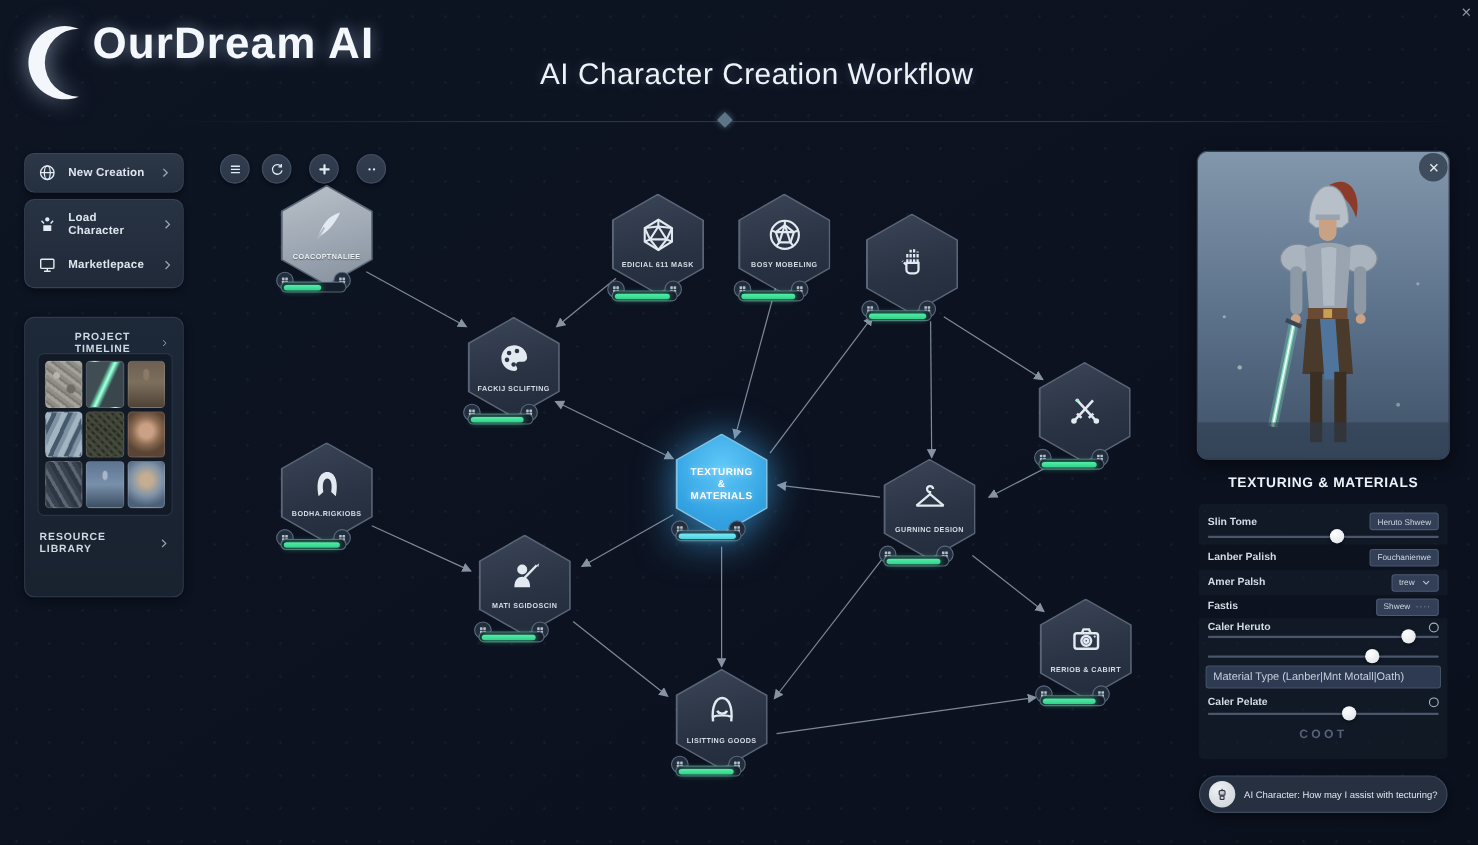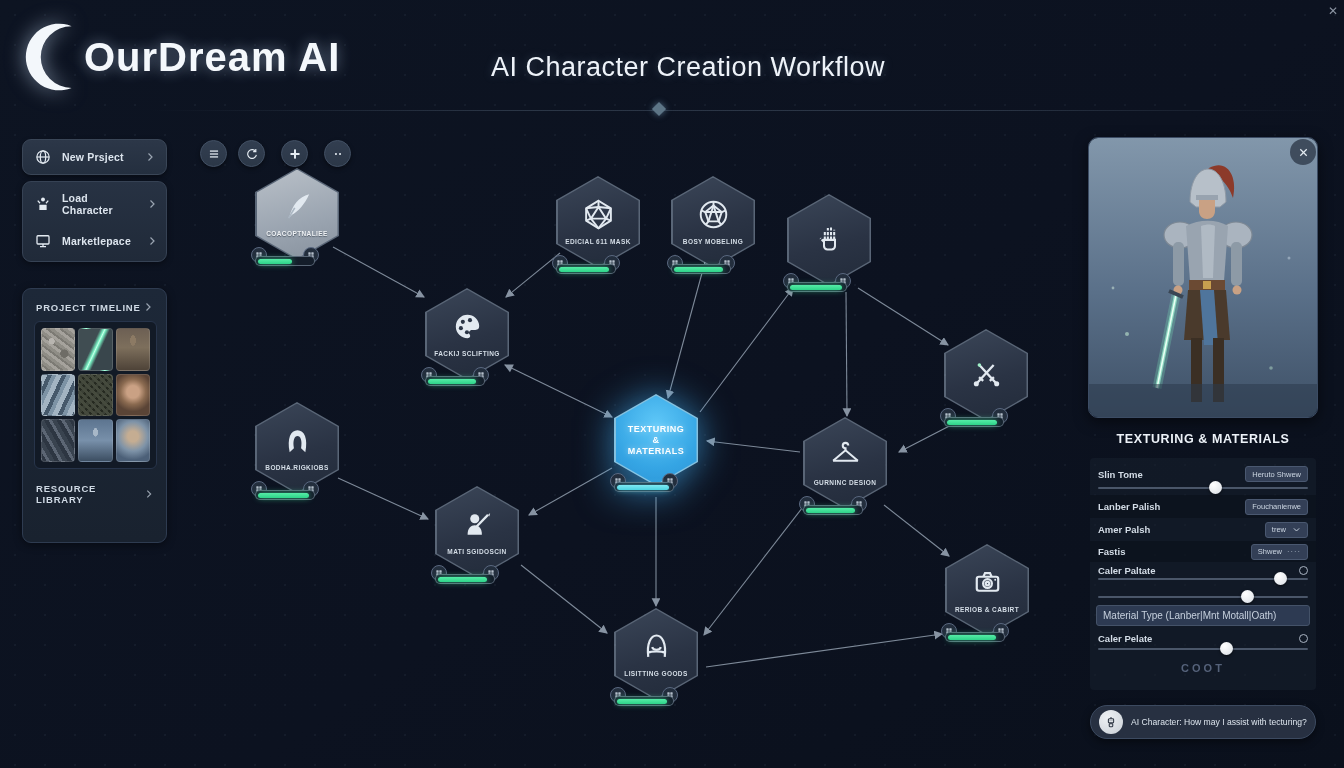--- a/index.html
+++ b/index.html
@@ -6,21 +6,21 @@
   html,body { background:#080d16; }
   #app{
     position:relative; width:1344px; height:768px; overflow:hidden;
     background:
       radial-gradient(rgba(130,150,175,.07) 1px, transparent 1.4px),
       linear-gradient(145deg,#0d1422 0%, #0c1220 55%, #0a101c 100%);
     background-size: 30px 30px, cover;
     font-family:"Liberation Sans", sans-serif; color:#dfe7ee;
   }
   
-  .logo{ position:absolute; left:18px; top:18px; display:flex; align-items:center; gap:2px; }
+  .logo{ position:absolute; left:18px; top:18px; display:flex; gap:2px; }
   .logo svg{ width:78px; height:78px; filter:drop-shadow(0 0 10px rgba(210,230,255,.55)); }
   .logo-text{ font-size:40px; font-weight:600; letter-spacing:1px; color:#f4f8fc;
     text-shadow:0 0 14px rgba(200,225,255,.45); margin-left:-14px; }
   .page-title{ position:absolute; left:0; right:0; top:52px; text-align:center;
     font-size:27px; font-weight:400; color:#eef3f9; letter-spacing:.5px;
     text-shadow:0 0 10px rgba(180,210,240,.25);margin-left:32px;}
   .header-sep{ position:absolute; left:150px; right:10px; top:110px; height:1px;
     background:linear-gradient(90deg, rgba(255,255,255,0), rgba(150,175,200,.22) 30%, rgba(150,175,200,.22) 70%, rgba(255,255,255,0)); }
   .header-diamond{ position:absolute; left:654px; top:104px; width:10px; height:10px;
     background:#5d7586; transform:rotate(45deg); box-shadow:0 0 6px rgba(120,160,190,.6); }
@@ -32,21 +32,21 @@
     box-shadow:0 2px 5px rgba(0,0,0,.4);}
   .side-group{ position:absolute; left:22px; top:181px; width:145px; height:81px; border-radius:9px;
     background:linear-gradient(180deg,#273243,#202a39); border:1px solid #364254; box-shadow:0 2px 6px rgba(0,0,0,.4);}
   .group-row{ position:absolute; left:0; width:145px; height:36px; display:flex; align-items:center; gap:9px; padding:0 10px; cursor:pointer;}
   .side-icon{ width:20px; height:20px; flex:0 0 20px; display:flex; align-items:center; justify-content:center;}
   .side-icon svg{ width:18px; height:18px;}
   .side-label{ font-size:10.5px; color:#dde5ee; flex:1; font-weight:600; letter-spacing:.2px;}
   .chev{ width:12px; height:12px; opacity:.8;}
   .panel{ position:absolute; left:22px; top:288px; width:145px; height:255px; border-radius:9px;
     background:linear-gradient(180deg,#1d2838,#19222f); border:1px solid #2e3b50; box-shadow:0 2px 8px rgba(0,0,0,.45);}
-  .panel-head{ display:flex; align-items:center; justify-content:space-between; padding:12px 12px 6px 13px;}
+  .panel-head{ display:flex; align-items:center; justify-content:space-between; padding:12px 12px 6px 13px;margin-left:32px;}
   .panel-title{ font-size:9.5px; font-weight:700; letter-spacing:.8px; color:#cfd9e4;}
   .thumb-wrap{ position:absolute; left:11px; top:32px; width:123px; height:148px; border-radius:6px;
     background:#121a26; border:1px solid #27344a; padding:6px; display:grid;
     grid-template-columns:repeat(3,1fr); gap:3px;}
   .thumb{ width:100%; height:100%; border-radius:4px; border:1px solid rgba(255,255,255,.12); cursor:pointer;}
   .t-granite{ background:radial-gradient(circle at 30% 30%, #b8b5b0 8%, transparent 9%), radial-gradient(circle at 70% 60%, #6e6c66 12%, transparent 13%), repeating-linear-gradient(37deg,#a5a29c 0 3px,#7c7a74 3px 5px,#8f8d86 5px 8px);}
   .t-sword{ background:linear-gradient(115deg,#404d52 40%, #79f2c4 48%, #cdfde9 50%, #79f2c4 52%, #39464c 60%), #3c4a50;}
   .t-figure1{ background:radial-gradient(ellipse at 50% 28%, #8c7a64 12%, transparent 13%), linear-gradient(180deg,#6d6054 0%, #7d6f5c 45%, #4e4338 100%);}
   .t-stripes{ background:repeating-linear-gradient(115deg,#a3b4c2 0 5px,#46596b 5px 9px,#7d93a5 9px 13px);}
   .t-knit{ background:repeating-linear-gradient(45deg,#454a3d 0 3px,#23271e 3px 5px), repeating-linear-gradient(-45deg,#3c4136 0 3px,#262a21 3px 6px); background-blend-mode:lighten;}
@@ -139,21 +139,21 @@
   <div class="header-diamond"></div>
 
   <div class="side-btn" style="top:139px">
     <span class="side-icon">
         <svg viewBox="0 0 24 24" fill="none" stroke="#e4ebf2" stroke-width="1.6">
           <circle cx="12" cy="12" r="8.2" fill="#2b3749"></circle>
           <ellipse cx="12" cy="12" rx="3.6" ry="8.2"></ellipse>
           <line x1="3.8" y1="12" x2="20.2" y2="12"></line>
         </svg>
       </span>
-    <span class="side-label">New Prsject</span>
+    <span class="side-label">New Creation</span>
     <svg class="chev" viewBox="0 0 24 24" fill="none" stroke="#b9c3cf" stroke-width="2.4">
         <polyline points="9,5 16,12 9,19"></polyline>
       </svg>
   </div>
   <div class="side-group">
     <div class="group-row" style="top:4px">
       <span class="side-icon">
           <svg viewBox="0 0 24 24" fill="none" stroke="#e4ebf2" stroke-width="1.7">
             <circle cx="12" cy="6" r="2.6" fill="#e4ebf2" stroke="none"></circle>
             <path d="M8,11 L5,7.5 M16,11 L19,7.5"></path>
@@ -724,21 +724,21 @@
     <div class="crow" style="top:60px; height:23px">
       <span class="clabel">Amer Palsh</span>
       <span class="chip select-chip">
         <span>trew</span>
         <svg viewBox="0 0 24 24" fill="none" stroke="#c6d0dc" stroke-width="2.6">
             <polyline points="5,9 12,16 19,9"></polyline>
           </svg>
       </span>
     </div>
     <div class="crow" style="top:104px; height:17px">
-      <span class="clabel">Caler Paltate</span>
+      <span class="clabel">Caler Heruto</span>
       <span class="radio"></span>
     </div>
     <div class="slider" style="top:114px">
         <span class="strack"></span>
         <span class="shandle" style="left: calc(87% - 6.5px);"></span>
       </div>
     <div class="slider" style="top:132px">
         <span class="strack"></span>
         <span class="shandle" style="left: calc(71% - 6.5px);"></span>
       </div>

